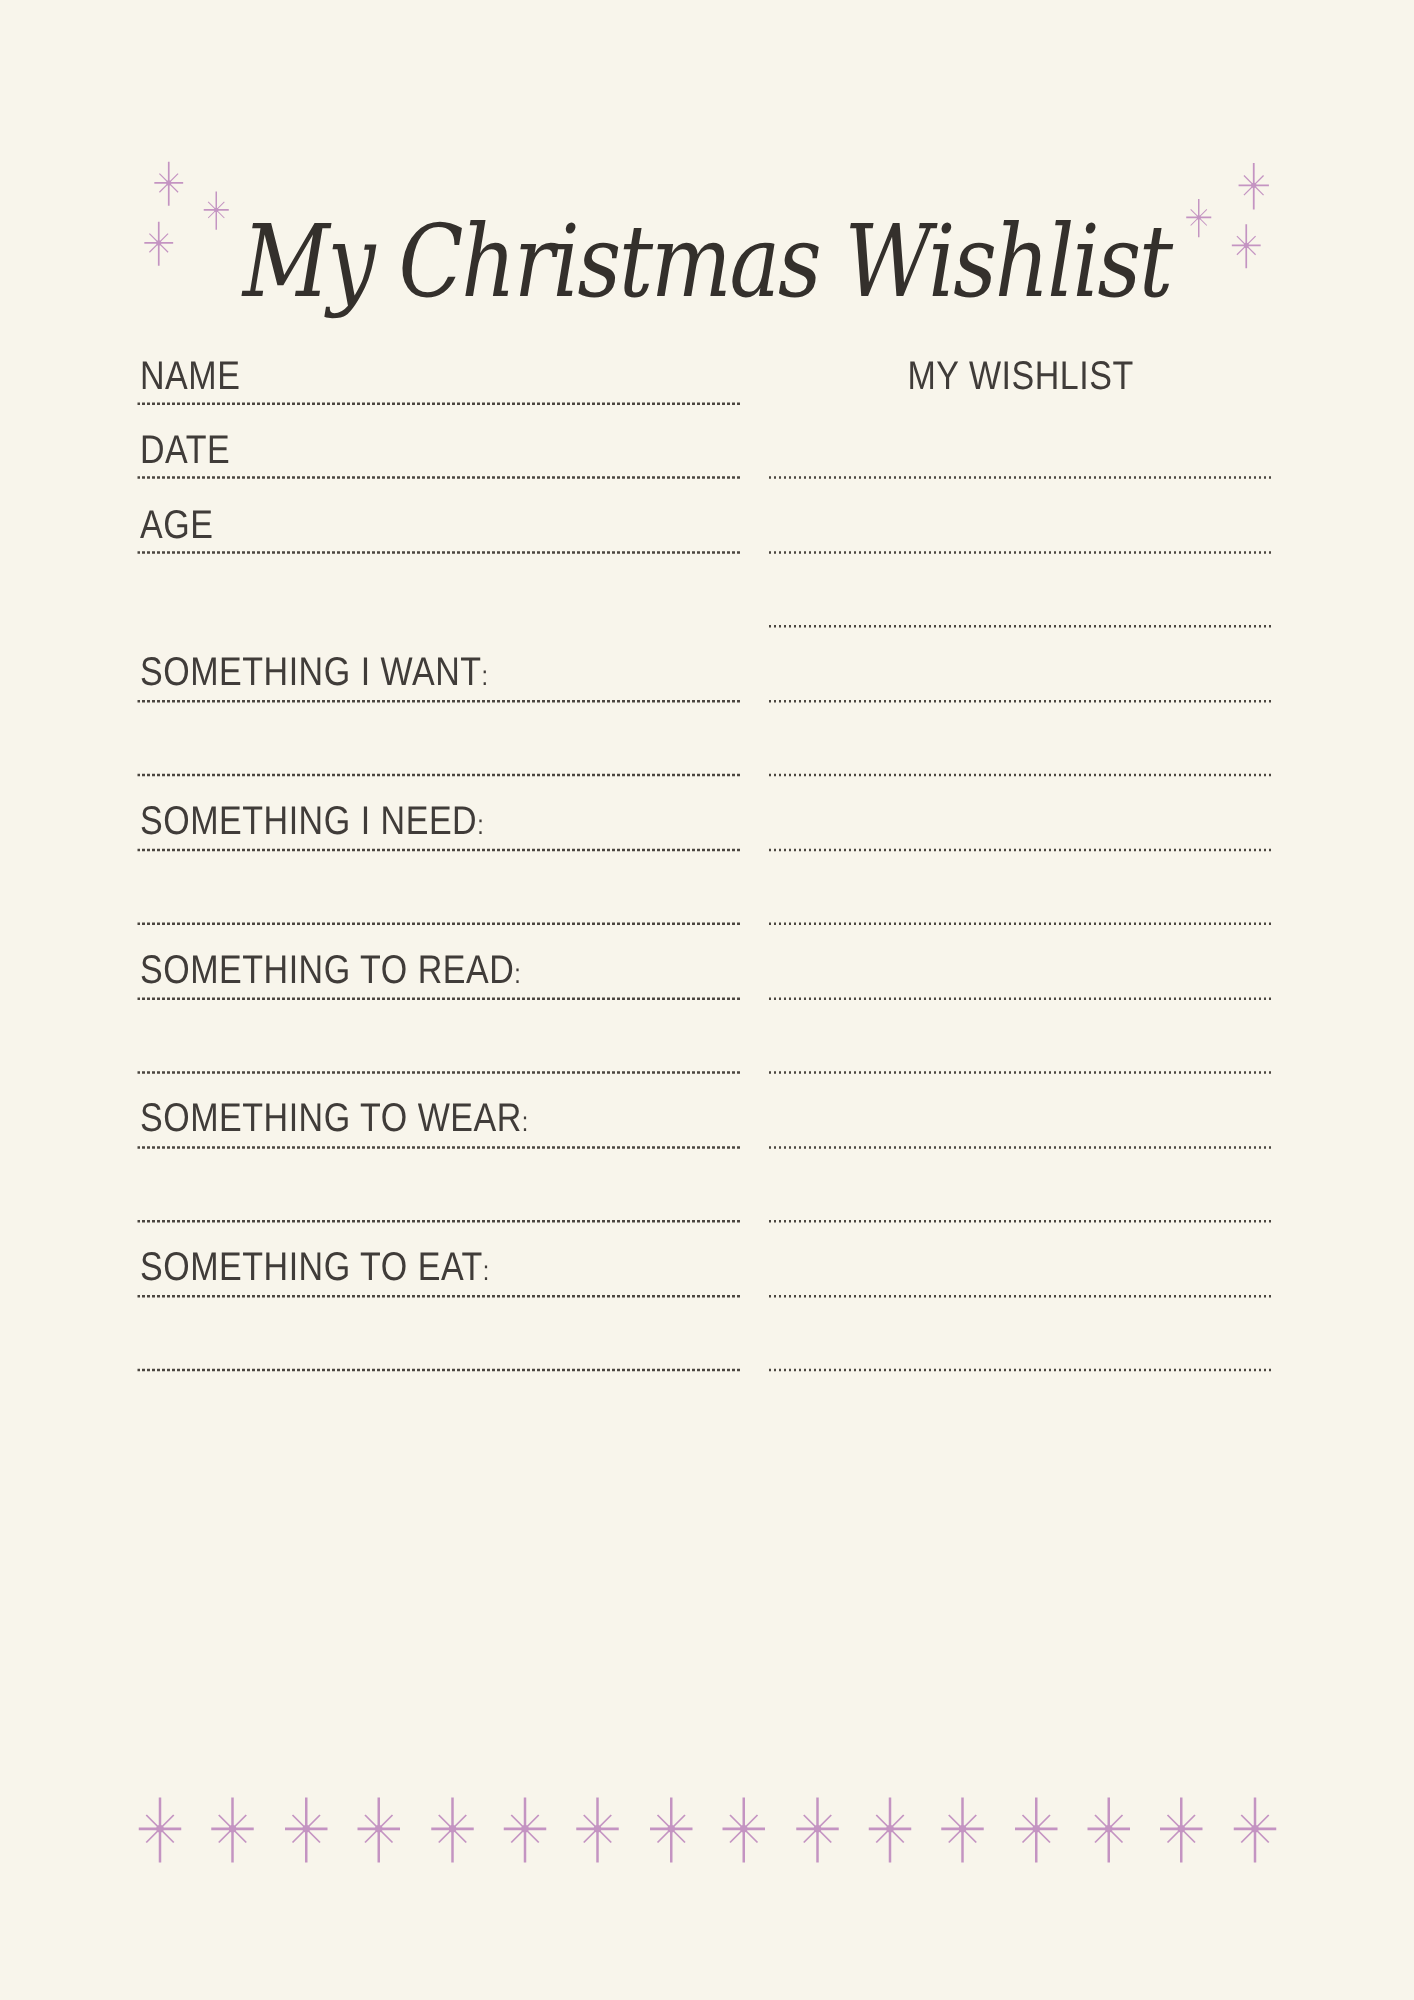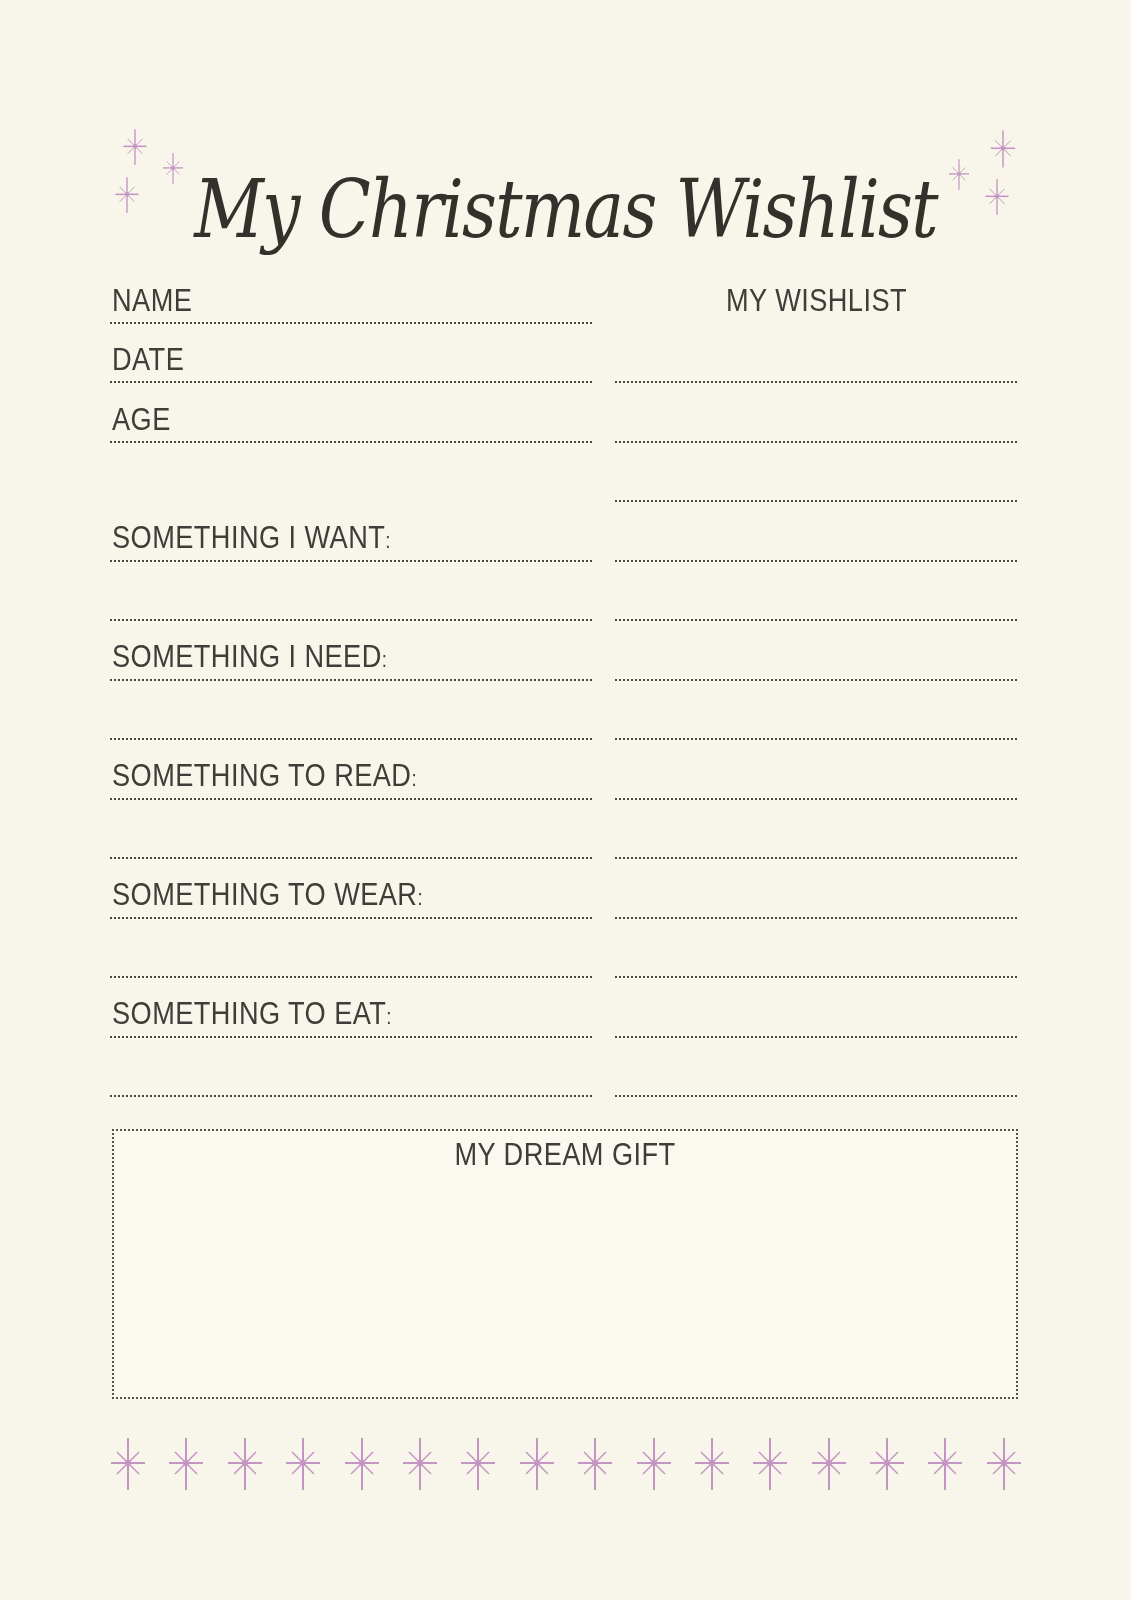--- a/index.html
+++ b/index.html
@@ -188,23 +188,20 @@
       <div class="line right-line" style="top: 678.5px;"></div>
       <div class="line right-line" style="top: 738px;"></div>
       <div class="line right-line" style="top: 797.5px;"></div>
       <div class="line right-line" style="top: 857px;"></div>
       <div class="line right-line" style="top: 916.5px;"></div>
       <div class="line right-line" style="top: 976px;"></div>
       <div class="line right-line" style="top: 1035.5px;"></div>
       <div class="line right-line" style="top: 1095px;"></div>
     </div>
 
-  <div class="dream-box">
-    <div class="center-heading">MY DREAM GIFT</div>
-  </div>
 
   <div id="sparkle-row">
       <span class="row-sparkle"><svg viewBox="0 0 36 56" xmlns="http://www.w3.org/2000/svg">
           <line x1="18" y1="2" x2="18" y2="54" stroke="#c494c2" stroke-width="2"></line>
           <line x1="1" y1="27" x2="35" y2="27" stroke="#c494c2" stroke-width="2.2"></line>
           <line x1="7" y1="16" x2="29" y2="38" stroke="#c494c2" stroke-width="1.4"></line>
           <line x1="7" y1="38" x2="29" y2="16" stroke="#c494c2" stroke-width="1.4"></line>
           <circle cx="18" cy="27" r="3" fill="#c494c2"></circle>
         </svg></span>
       <span class="row-sparkle"><svg viewBox="0 0 36 56" xmlns="http://www.w3.org/2000/svg">

